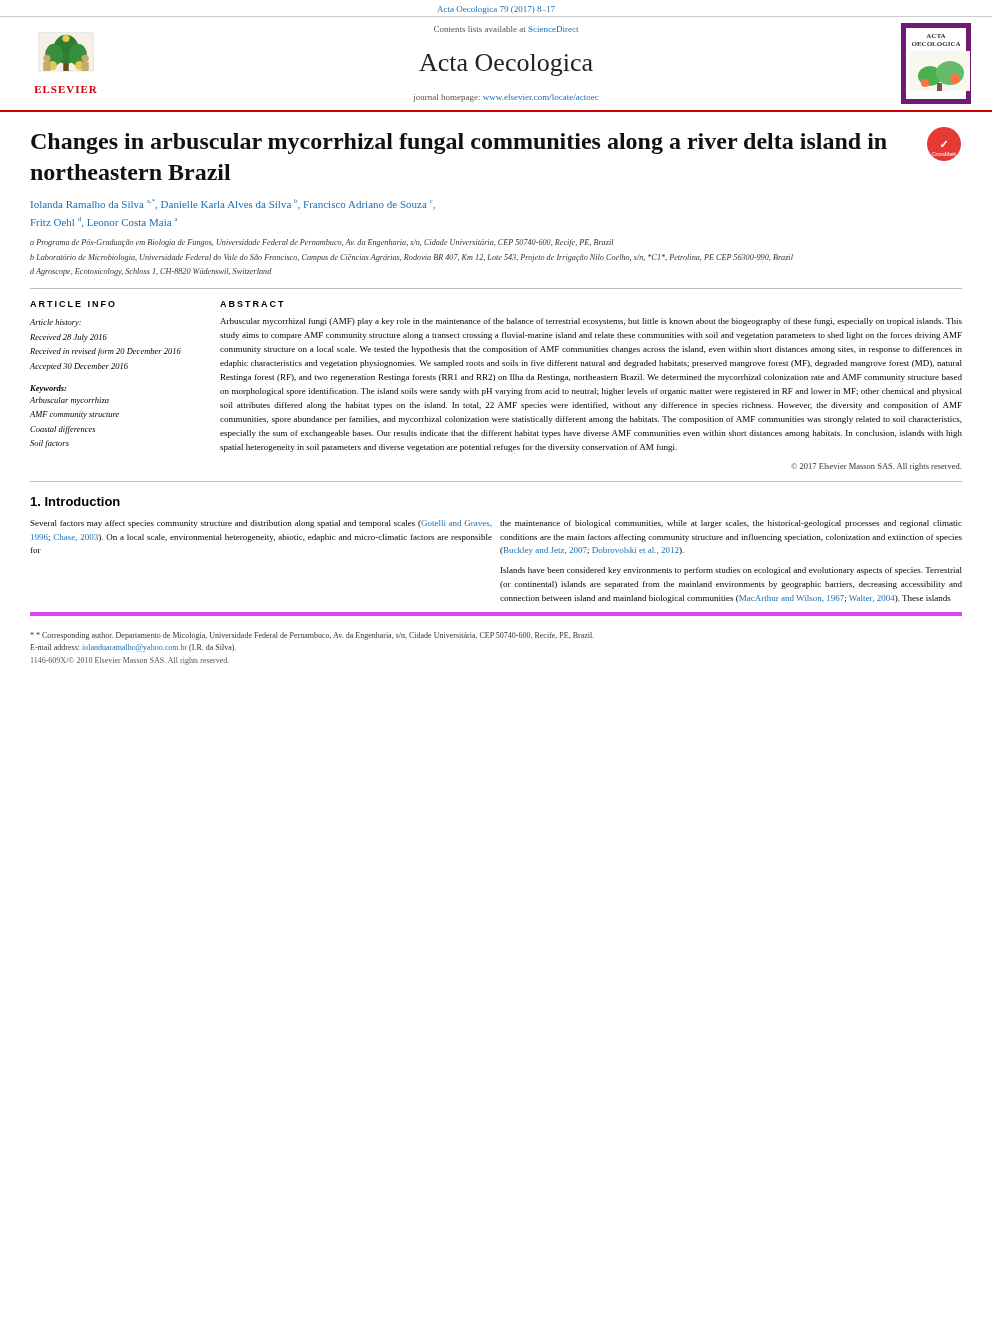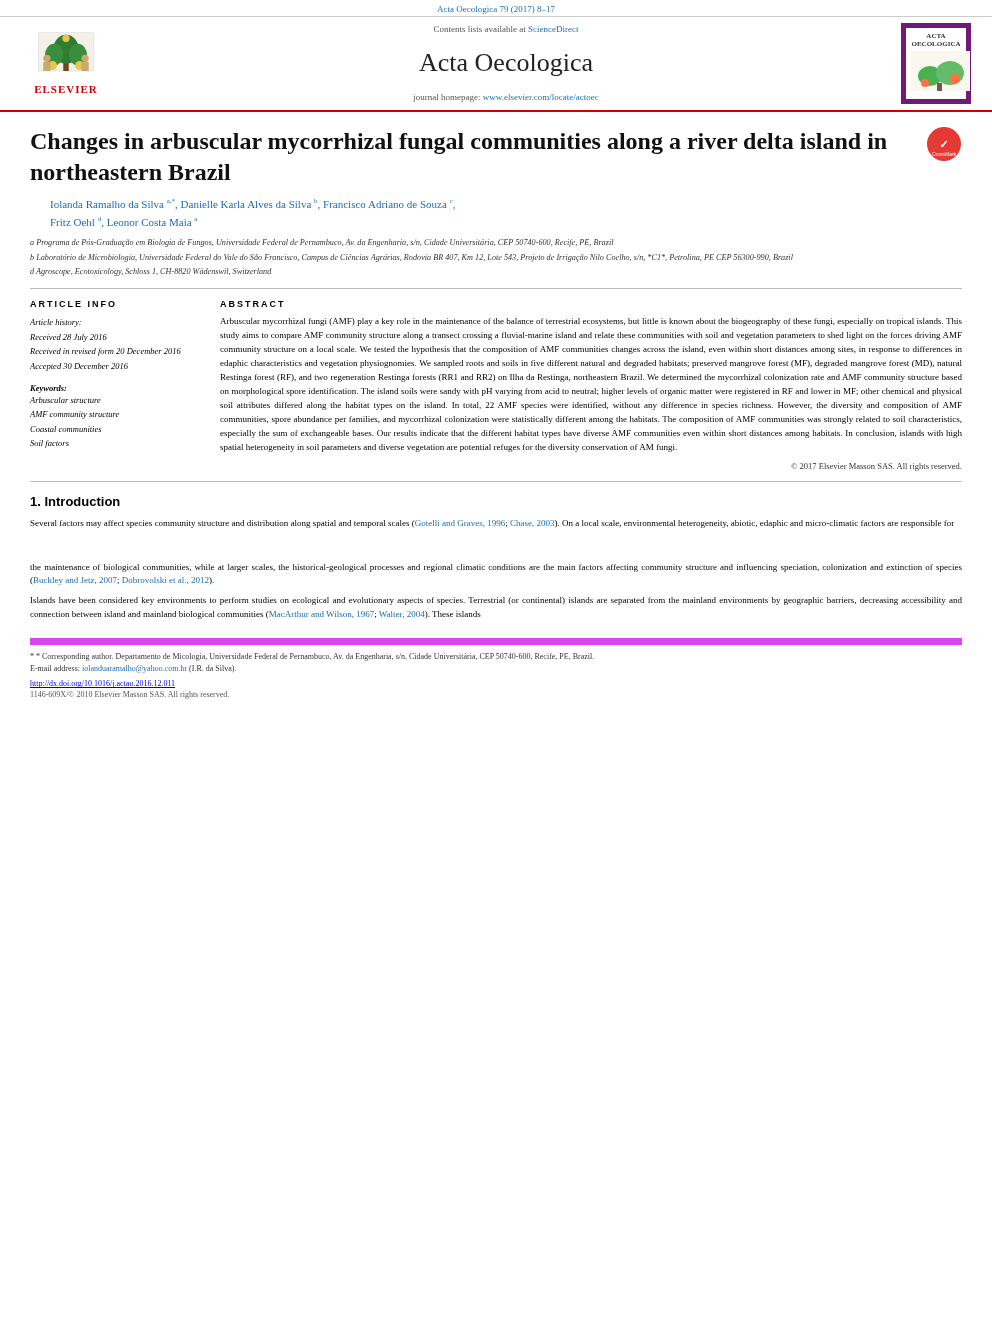--- a/index.html
+++ b/index.html
@@ -107,21 +107,20 @@
       width: 36px;
       height: 36px;
       margin-left: 10px;
       flex-shrink: 0;
     }
     .authors {
       font-size: 11px;
       color: #1a6eb5;
       margin-bottom: 6px;
       line-height: 1.6;
-      margin-left: 20px;
     }
     .authors span { color: #1a6eb5; }
     .affiliation {
       font-size: 8.2px;
       color: #333;
       line-height: 1.5;
       margin-bottom: 2px;
       font-style: italic;
     }
     .divider {
@@ -187,40 +186,38 @@
       margin-top: 12px;
     }
     .intro-heading {
       font-size: 13px;
       font-weight: bold;
       font-family: Arial, sans-serif;
       margin-bottom: 8px;
     }
     .intro-two-col {
       display: flex;
-      gap: 24px;
-      flex-direction: column;
+      gap: 8px;
     }
     .intro-left {
       flex: 1;
     }
     .intro-right {
       flex: 1;
     }
     .para {
       font-size: 9px;
       line-height: 1.55;
       text-align: justify;
       margin-bottom: 6px;
     }
     .para .link { color: #1a6eb5; text-decoration: none; }
     .footnote-section {
-      border-top: 7px solid #d946ef;
-      margin-top: 10px;
-      padding-top: 6px;
+      border-top: 4px solid #d946ef;
+      padding-top: 14px;
     }
     .footnote-text {
       font-size: 8px;
       line-height: 1.5;
       color: #333;
     }
     .footnote-text a { color: #1a6eb5; text-decoration: none; }
     .doi-line {
       font-size: 8px;
       color: #1a6eb5;
@@ -323,23 +320,23 @@
       <div class="section-label">ARTICLE INFO</div>
       <div class="article-history">
         <div class="history-label">Article history:</div>
         <div>Received 28 July 2016</div>
         <div>Received in revised form 20 December 2016</div>
         <div>Accepted 30 December 2016</div>
       </div>
       <div class="keywords-section">
         <div class="keywords-title">Keywords:</div>
         <div class="keywords-list">
-          <div>Arbuscular structure</div>
+          <div>Arbuscular mycorrhiza</div>
           <div>AMF community structure</div>
-          <div>Coastal communities</div>
+          <div>Coastal differences</div>
           <div>Soil factors</div>
         </div>
       </div>
     </div>
 
     <div class="right-col">
       <div class="section-label">ABSTRACT</div>
       <div class="abstract-text">Arbuscular mycorrhizal fungi (AMF) play a key role in the maintenance of the balance of terrestrial ecosystems, but little is known about the biogeography of these fungi, especially on tropical islands. This study aims to compare AMF community structure along a transect crossing a fluvial-marine island and relate these communities with soil and vegetation parameters to shed light on the forces driving AMF community structure on a local scale. We tested the hypothesis that the composition of AMF communities changes across the island, even within short distances among sites, in response to differences in edaphic characteristics and vegetation physiognomies. We sampled roots and soils in five different natural and degraded habitats; preserved mangrove forest (MF), degraded mangrove forest (MD), natural Restinga forest (RF), and two regeneration Restinga forests (RR1 and RR2) on Ilha da Restinga, northeastern Brazil. We determined the mycorrhizal colonization rate and AMF community structure based on morphological spore identification. The island soils were sandy with pH varying from acid to neutral; higher levels of organic matter were registered in RF and lower in MF; other chemical and physical soil attributes differed along the habitat types on the island. In total, 22 AMF species were identified, without any difference in species richness. However, the diversity and composition of AMF communities, spore abundance per families, and mycorrhizal colonization were statistically different among the habitats. The composition of AMF communities was strongly related to soil characteristics, especially the sum of exchangeable bases. Our results indicate that the different habitat types have diverse AMF communities even within short distances among habitats. In conclusion, islands with high spatial heterogeneity in soil parameters and diverse vegetation are potential refuges for the diversity conservation of AM fungi.</div>
       <div class="copyright-line">© 2017 Elsevier Masson SAS. All rights reserved.</div>
     </div>
@@ -366,19 +363,16 @@
     </div>
   </div>
 
   <div class="footnote-section">
     <div class="footnote-text">
       * <span>* Corresponding author. Departamento de Micologia, Universidade Federal de Pernambuco, Av. da Engenharia, s/n, Cidade Universitária, CEP 50740-600, Recife, PE, Brazil.</span>
     </div>
     <div class="footnote-text">
       <span>E-mail address:</span> <a href="#">iolanduaramalho@yahoo.com.br</a> <span>(I.R. da Silva).</span>
     </div>
-    <div class="doi-line">
-      <a href="#">http://dx.doi.org/10.1016/j.actao.2016.12.011</a>
-    </div>
     <div class="issn-line">1146-609X/© 2010 Elsevier Masson SAS. All rights reserved.</div>
   </div>
 
 </div>
 
 </body></html>

